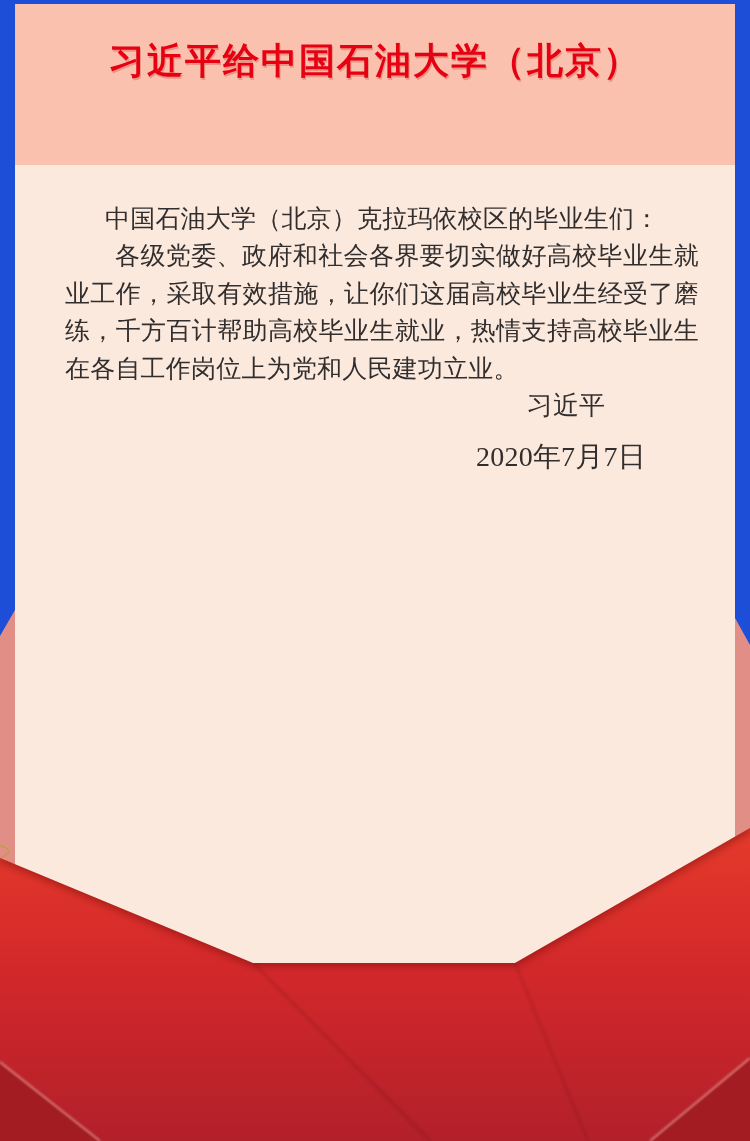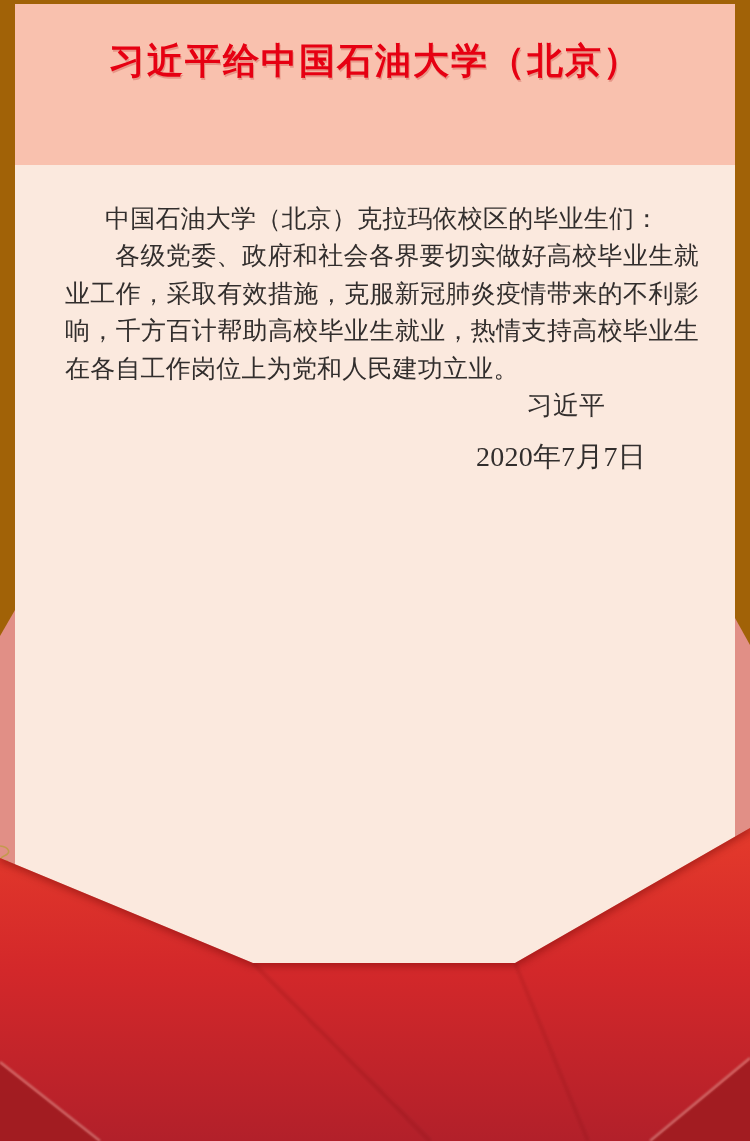--- a/index.html
+++ b/index.html
@@ -1,16 +1,16 @@
 <!DOCTYPE html>
 <html><head>
 <meta charset="utf-8">
 <style>
   html,body{margin:0;padding:0;background:#ffffff;}
-  .stage{position:relative;width:750px;height:1141px;background:#a16207;overflow:hidden;
+  .stage{position:relative;width:750px;height:1141px;background:#1d4ed8;overflow:hidden;
          font-family:"Liberation Serif","DejaVu Serif",serif;}
   
   .header-band{position:absolute;left:15px;top:4px;width:720px;height:161px;
                background:#f9c1ae;box-shadow:0 1px 0 rgba(220,140,120,.45);}
   .title{margin:0;padding-top:30px;text-align:center;color:#e60012;font-weight:bold;
          font-size:36px;line-height:54px;letter-spacing:2px;
          text-shadow:1px 2px 0 rgba(185,40,35,.28);}
   
   .paper{position:absolute;left:15px;top:165px;width:720px;height:803px;background:#fbe9de;}
   .letter-body{padding:35px 36px 0 50px;color:#322e2d;font-size:25px;line-height:37.4px;
@@ -34,21 +34,21 @@
 
   <div class="header-band">
     <h1 class="title">
       <span>习近平给中国石油大学（北京）</span><br>
     </h1>
   </div>
 
   <div class="paper">
     <div class="letter-body">
       <p class="salutation">中国石油大学（北京）克拉玛依校区的毕业生们：</p>
-      <p>各级党委、政府和社会各界要切实做好高校毕业生就业工作，采取有效措施，克服新冠肺炎疫情带来的不利影响，千方百计帮助高校毕业生就业，热情支持高校毕业生在各自工作岗位上为党和人民建功立业。</p>
+      <p>各级党委、政府和社会各界要切实做好高校毕业生就业工作，采取有效措施，让你们这届高校毕业生经受了磨练，千方百计帮助高校毕业生就业，热情支持高校毕业生在各自工作岗位上为党和人民建功立业。</p>
       <div class="sig-line">习近平</div>
       <div class="date-line">2020年7月7日</div>
     </div>
   </div>
 
   <svg class="envelope-svg" viewBox="0 0 750 1141" xmlns="http://www.w3.org/2000/svg">
     <defs>
       <linearGradient id="flapGrad" gradientUnits="userSpaceOnUse" x1="375" y1="830" x2="375" y2="1141">
         <stop offset="0" stop-color="#e43a2b"></stop>
         <stop offset="0.45" stop-color="#d3282a"></stop>

